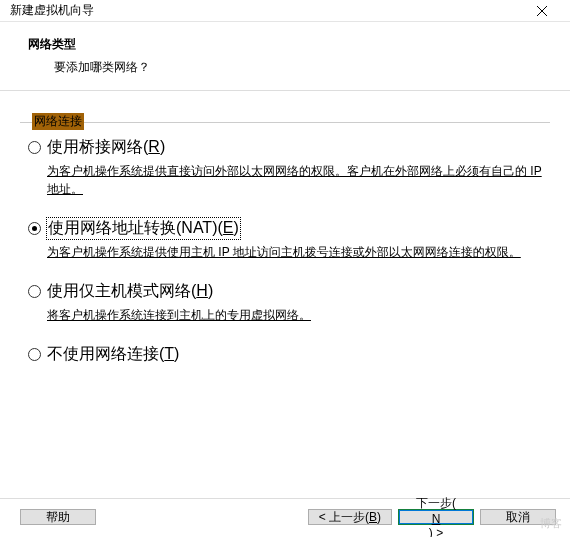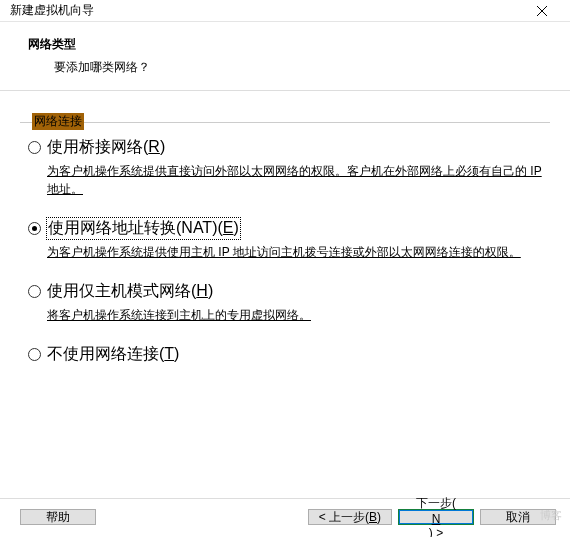--- a/index.html
+++ b/index.html
@@ -100,21 +100,21 @@
     cursor: default;
   }
   .btn.default {
     border: 1px solid #15803d;
     box-shadow: inset 0 0 0 1px #0078d7;
     flex-direction: column;
   }
   .btn .ul { text-decoration: underline; }
   .watermark {
     position: absolute;
-    right: 8px; bottom: 14px;
+    right: 8px; bottom: 6px;
     font-size: 11px;
     color: #ccc;
     pointer-events: none;
     margin-top: 16px;
   }
 </style>
 </head>
 <body>
 
 <div class="titlebar">

